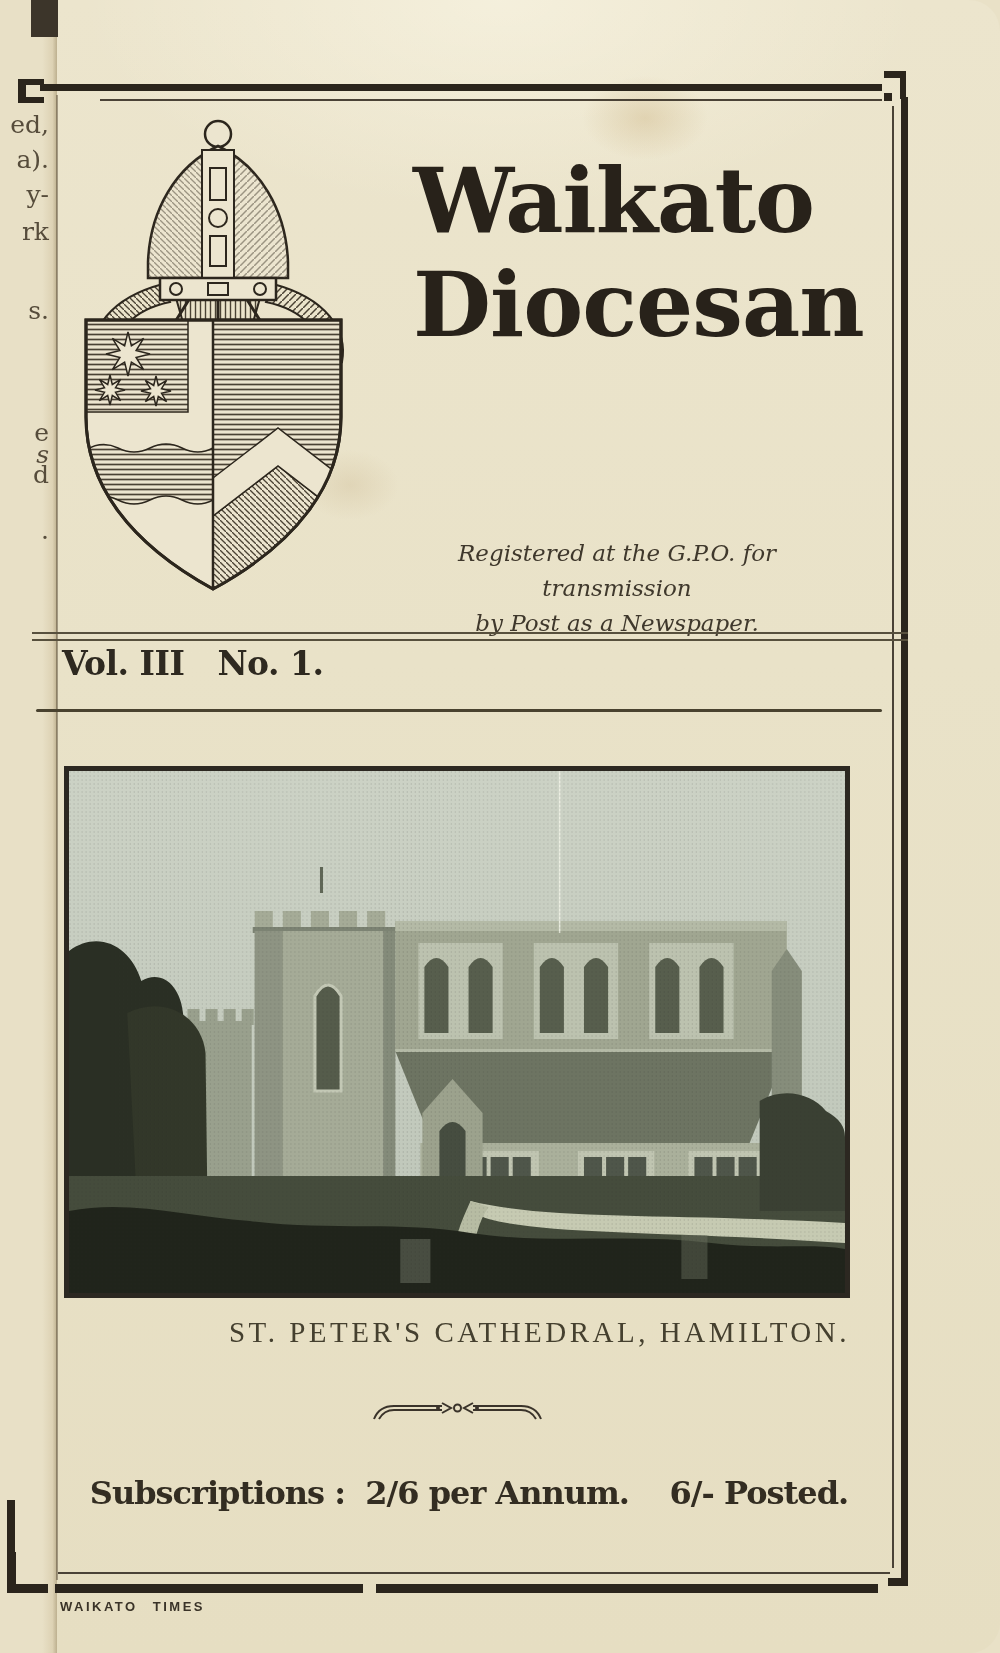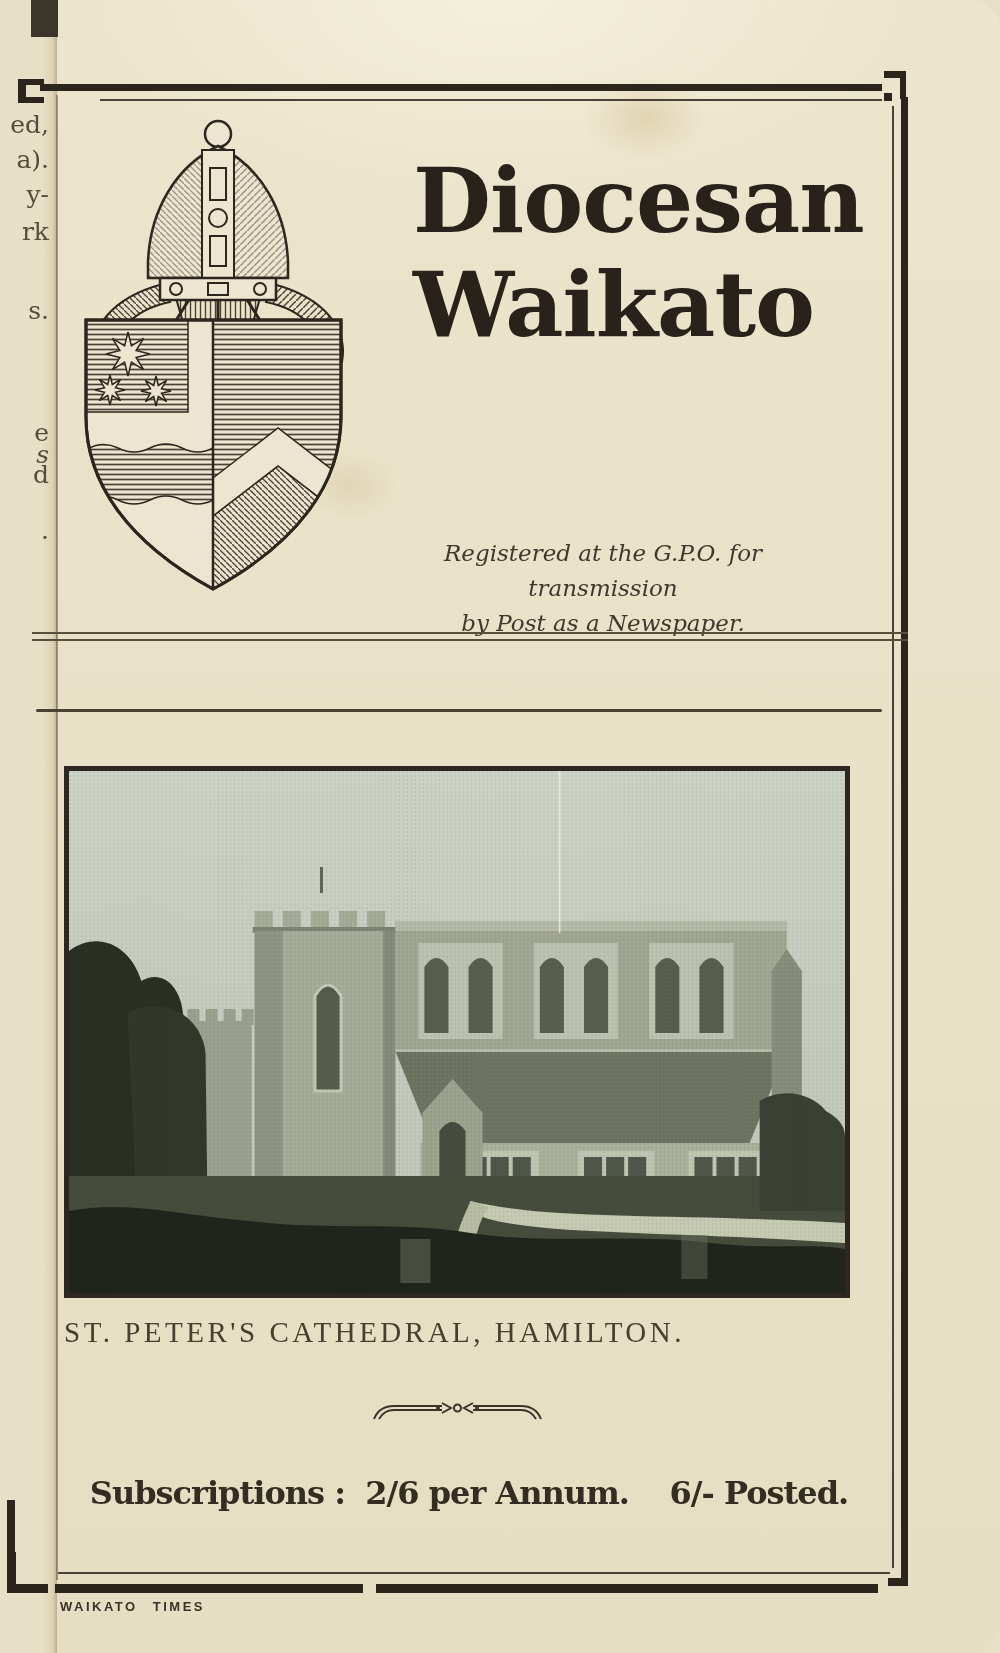--- a/index.html
+++ b/index.html
@@ -37,39 +37,39 @@
   .frame-svg,.crest-svg,.orn-svg{position:absolute;}
   .rule-a{position:absolute;left:32px;top:632px;width:876px;height:2px;background:#57503d;}
   .rule-b{position:absolute;left:32px;top:639px;width:876px;height:2px;background:#57503d;}
   .rule-c{position:absolute;left:36px;top:709px;width:846px;height:2.5px;background:#49422f;border-radius:2px;}
   .masthead{
     position:absolute;left:413px;top:148px;width:470px;
     font-weight:bold;font-size:90px;line-height:104px;color:#28221a;
     letter-spacing:-1px;
   }
   .registration{
-    position:absolute;left:368px;top:536px;width:470px;text-align:center;
+    position:absolute;left:382px;top:536px;width:470px;text-align:center;
     font-style:italic;font-size:23px;line-height:35px;color:#3f382c;
   }
   .issue-row{position:absolute;left:62px;top:644px;width:816px;height:42px;}
   .issue-vol{
     position:absolute;left:0;top:0;font-weight:bold;font-size:33px;color:#2e2920;
     white-space:pre;letter-spacing:-.5px;
   }
   .issue-date{
     position:absolute;right:0;top:0;font-weight:bold;font-size:31px;color:#2e2920;
     letter-spacing:-.5px;white-space:pre;
   }
   .photo{
     position:absolute;left:64px;top:766px;width:786px;height:532px;
     border:5px solid #2c2821;box-sizing:border-box;background:#c6cdbf;
   }
   .photo svg{display:block;width:100%;height:100%;}
   .caption{
-    position:absolute;left:64px;top:1316px;width:786px;text-align:left;
+    position:absolute;left:64px;top:1316px;width:786px;text-align:right;
     font-family:"Liberation Serif", serif;
     font-size:29px;letter-spacing:3.5px;color:#45402f;white-space:pre;
   }
   .subscription{
     position:absolute;left:60px;top:1474px;width:818px;text-align:center;
     font-weight:bold;font-size:32px;letter-spacing:-1px;color:#332d22;white-space:pre;
   }
   .imprint{
     position:absolute;left:60px;top:1599px;width:818px;text-align:left;
     font-family:"Liberation Sans", sans-serif;font-weight:bold;
@@ -165,33 +165,34 @@
       <path d="M70,220 L73.4,233.9 L85.6,226.4 L78.1,238.6 L92,242 L78.1,245.4 L85.6,257.6 L73.4,250.1 L70,264 L66.6,250.1 L54.4,257.6 L61.9,245.4 L48,242 L61.9,238.6 L54.4,226.4 L66.6,233.9 Z" fill="#ece5cf" stroke="#2c261d" stroke-width="1.5"></path>
       <path d="M52,263 L54.3,272.5 L62.6,267.4 L57.5,275.7 L67,278 L57.5,280.3 L62.6,288.6 L54.3,283.5 L52,293 L49.7,283.5 L41.4,288.6 L46.5,280.3 L37,278 L46.5,275.7 L41.4,267.4 L49.7,272.5 Z" fill="#ece5cf" stroke="#2c261d" stroke-width="1.5"></path>
       <path d="M98,264 L100.3,273.5 L108.6,268.4 L103.5,276.7 L113,279 L103.5,281.3 L108.6,289.6 L100.3,284.5 L98,294 L95.7,284.5 L87.4,289.6 L92.5,281.3 L83,279 L92.5,276.7 L87.4,268.4 L95.7,273.5 Z" fill="#ece5cf" stroke="#2c261d" stroke-width="1.5"></path>
       <path d="M28,338 Q44,328 60,336 Q76,344 92,336 Q108,328 124,336 Q140,344 155,336 L155,388 Q140,396 124,388 Q108,380 92,388 Q76,396 60,388 Q44,380 28,388 Z" fill="url(#hh)" stroke="#2c261d" stroke-width="1.5"></path>
       <line x1="155" y1="208" x2="155" y2="477" stroke="#2c261d" stroke-width="2.5"></line>
     </g>
     <path d="M28,208 H283 V305 C283,372 239,431 155,477 C71,431 28,372 28,305 Z" fill="none" stroke="#2c261d" stroke-width="3"></path>
   </svg>
 
   <div class="masthead">
+    <div>Waikato</div>
     <div>Diocesan</div>
-    <div>Waikato</div>
   </div>
 
   <div class="registration">
     <div>Registered at the G.P.O. for transmission</div>
     <div>by Post as a Newspaper.</div>
   </div>
 
   <div class="rule-a"></div>
   <div class="rule-b"></div>
 
   <div class="issue-row">
+    <span class="issue-vol">Vol. III   No. 1.</span>
   </div>
 
   <div class="rule-c"></div>
 
   <div class="photo">
     <svg viewBox="0 0 773 522" preserveAspectRatio="none">
       <defs>
         <linearGradient id="skyG" x1="0" y1="0" x2="0" y2="1">
           <stop offset="0" stop-color="#ccd2c5"></stop>
             <stop offset="1" stop-color="#bdc5b8"></stop>

